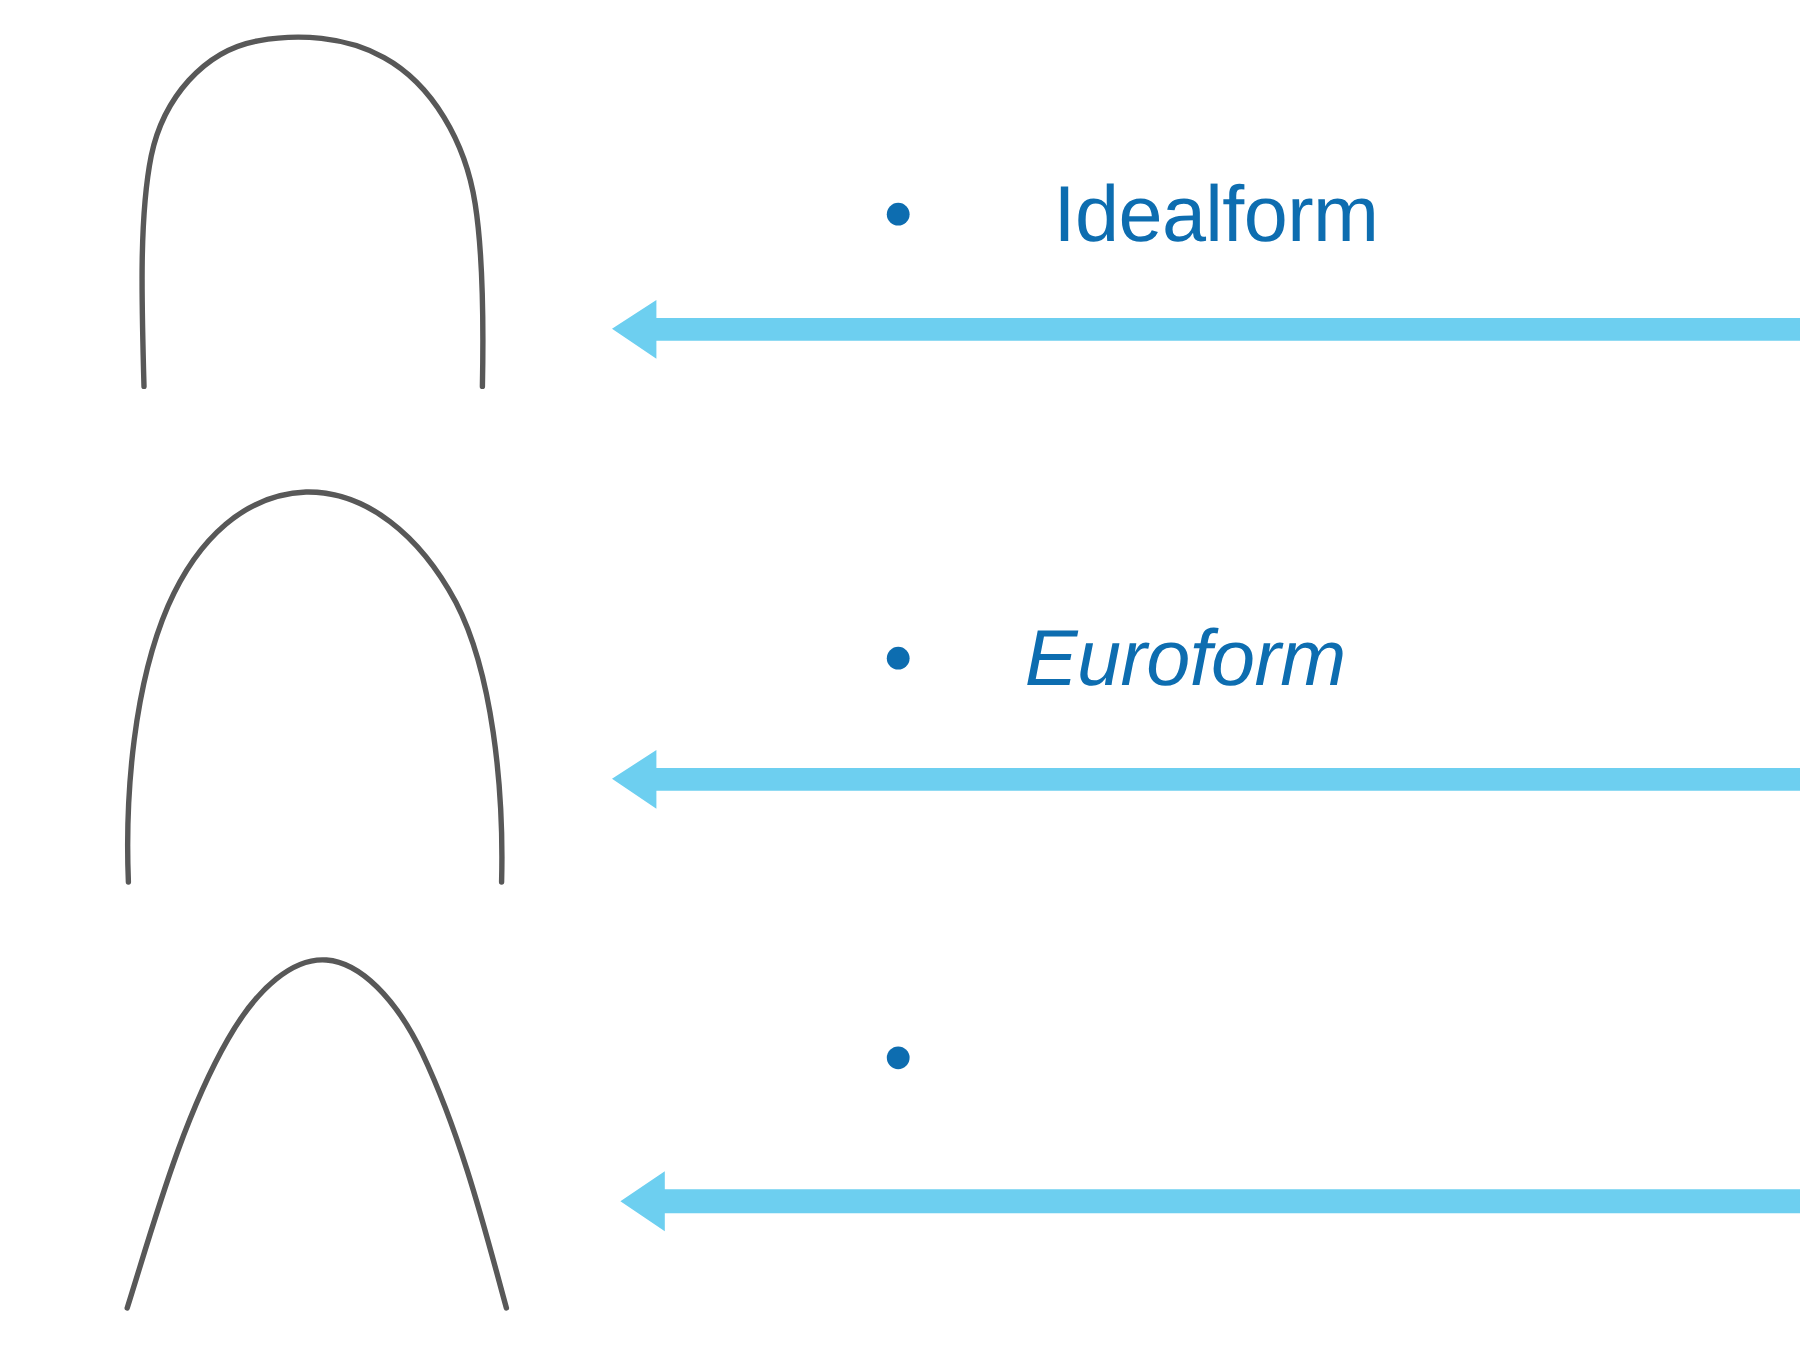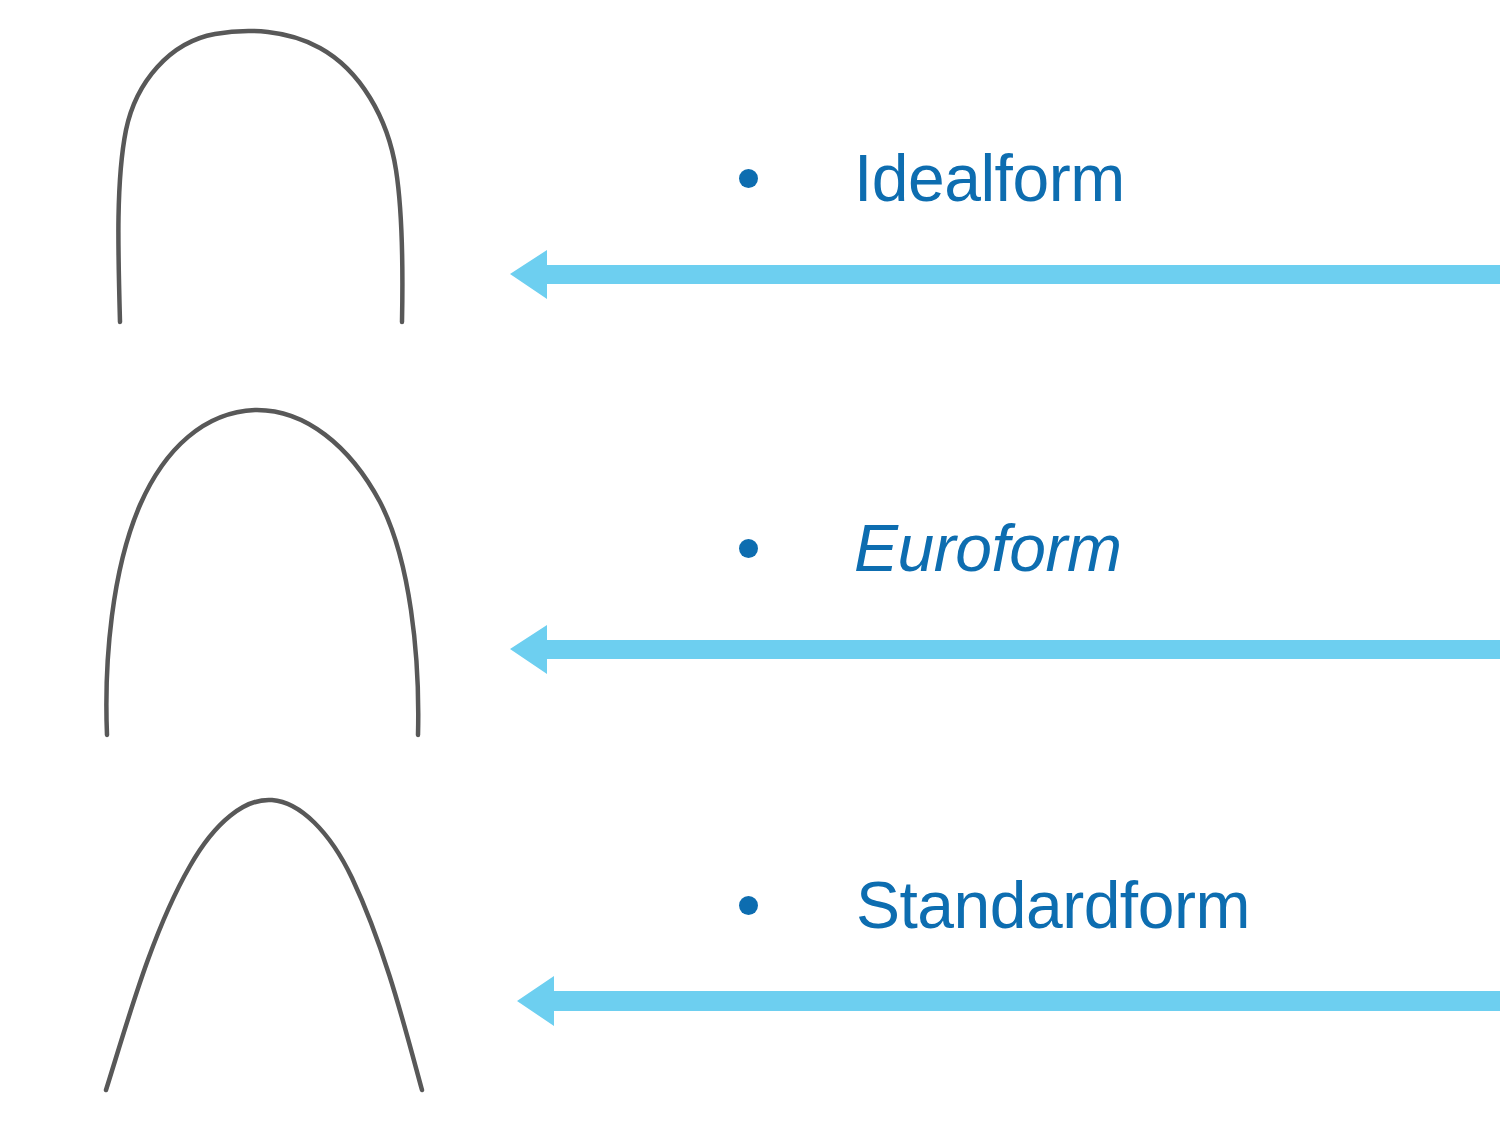--- a/index.html
+++ b/index.html
@@ -125,26 +125,25 @@
   </div>
 
   <div class="arrow" id="arrow-standardform">
     <svg viewBox="0 0 988 60" preserveAspectRatio="none">
       <polygon points="5,31 42,6 42,21 988,21 988,41 42,41 42,56" fill="#6DCFF0"></polygon>
     </svg>
   </div>
 
   <div class="bullet-row" id="label-idealform">
     <span class="bullet-dot" style="background: rgb(13, 109, 176);"></span>
-    <span class="bullet-label" style="color: rgb(13, 109, 176);">Idealform</span>
+    <span class="bullet-label" style="color: rgb(13, 109, 176); margin-left: 24px;">Idealform</span>
   </div>
 
   <div class="bullet-row" id="label-euroform">
     <span class="bullet-dot" style="background: rgb(13, 109, 176);"></span>
     <span class="bullet-label" style="color: rgb(13, 109, 176); font-style: italic;">Euroform</span>
   </div>
 
   <div class="bullet-row" id="label-standardform">
     <span class="bullet-dot" style="background: rgb(13, 109, 176);"></span>
-    <span class="bullet-label" style="color: rgb(13, 109, 176);">Standardform</span>
   </div>
 
 </div>
 
 </body></html>

